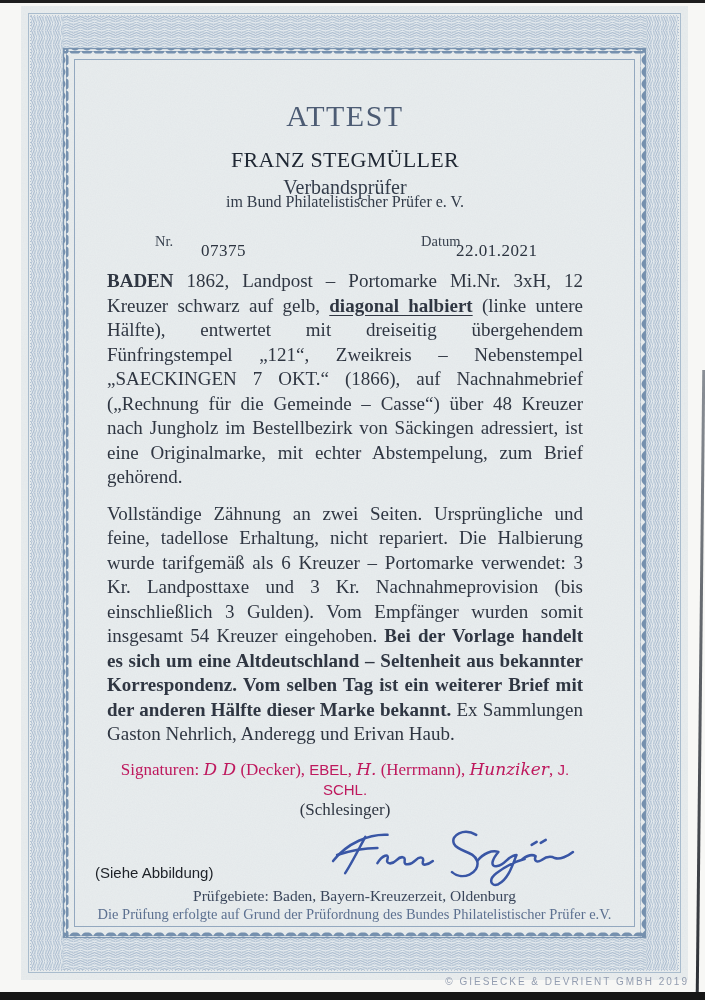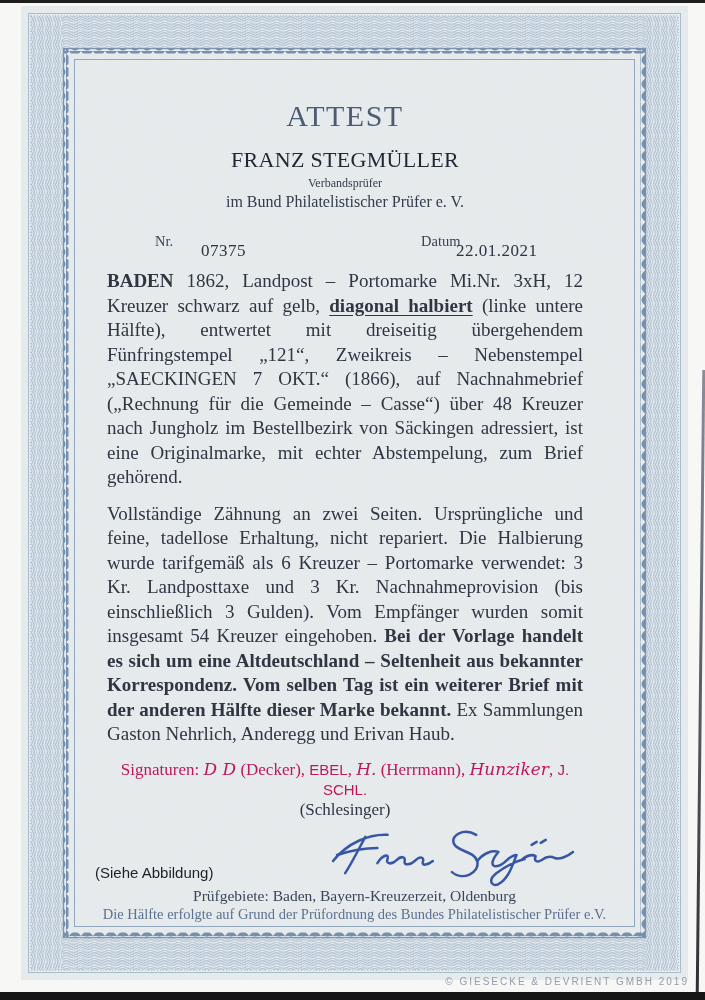--- a/index.html
+++ b/index.html
@@ -17,21 +17,21 @@
     position:absolute; left:21px; top:6px; width:667px; height:974px;
     background:#e9edee;
   }
   .border-svg { position:absolute; left:0; top:0; display:block; }
 
   .content { position:absolute; left:53px; top:57px; width:561px; height:868px; color:#2f3642; }
 
   .center-col { position:absolute; left:33px; width:476px; text-align:center; }
   .title   { top:36px;  font-size:30px; letter-spacing:1.5px; color:#4d5c74; }
   .name    { top:84px;  font-size:22px; font-weight:normal; letter-spacing:.3px; color:#1f2733; }
-  .role    { top:113px; font-size:12px; color:#333c4a; }
+  .role    { top:113px; font-size:20px; color:#333c4a; }
   .org     { top:130px; font-size:16px;   color:#333c4a; }
   .addr    { top:148px; font-size:16px;   color:#333c4a; }
 
   .fieldlbl { position:absolute; font-size:14.5px; color:#3a4350; }
   .fieldval { position:absolute; font-size:17px;  color:#2c3440; letter-spacing:.5px; }
   .nr-lbl { left:81px;  top:170px; }
   .nr-val { left:127px; top:178px; }
   .dt-lbl { left:347px; top:170px; }
   .dt-val { left:382px; top:178px; }
 
@@ -153,21 +153,21 @@
             <path d="M151 38 C 157 30 166 27 172 29 C 166 36 163 44 171 43 C 179 42 182 32 190 32 C 186 42 182 56 172 61 C 164 64 162 56 170 50 C 178 44 190 38 198 36"></path>
             <path d="M196 36 C 200 33 205 31 209 33 C 207 38 210 40 215 37 C 219 34 224 33 228 35 C 233 37 241 33 246 29"></path>
             <path d="M205 22 L210 19"></path>
             <path d="M214 20 L219 17"></path>
           </g>
         </svg>
       </div>
 
       <div class="see-fig">(Siehe Abbildung)</div>
       <div class="areas">Prüfgebiete: Baden, Bayern-Kreuzerzeit, Oldenburg</div>
-      <div class="legal">Die Hälfte erfolgte auf Grund der Prüfordnung des Bundes Philatelistischer Prüfer e.V.</div>
+      <div class="legal">Die Prüfung erfolgte auf Grund der Prüfordnung des Bundes Philatelistischer Prüfer e.V.</div>
 
     </div>
   </div>
 
   <div class="printer">© GIESECKE &amp; DEVRIENT GMBH 2019</div>
 
   <div class="photo-edge-top"></div>
   <div class="photo-edge-right"></div>
   <div class="photo-edge-bottom"></div>
 </div>

